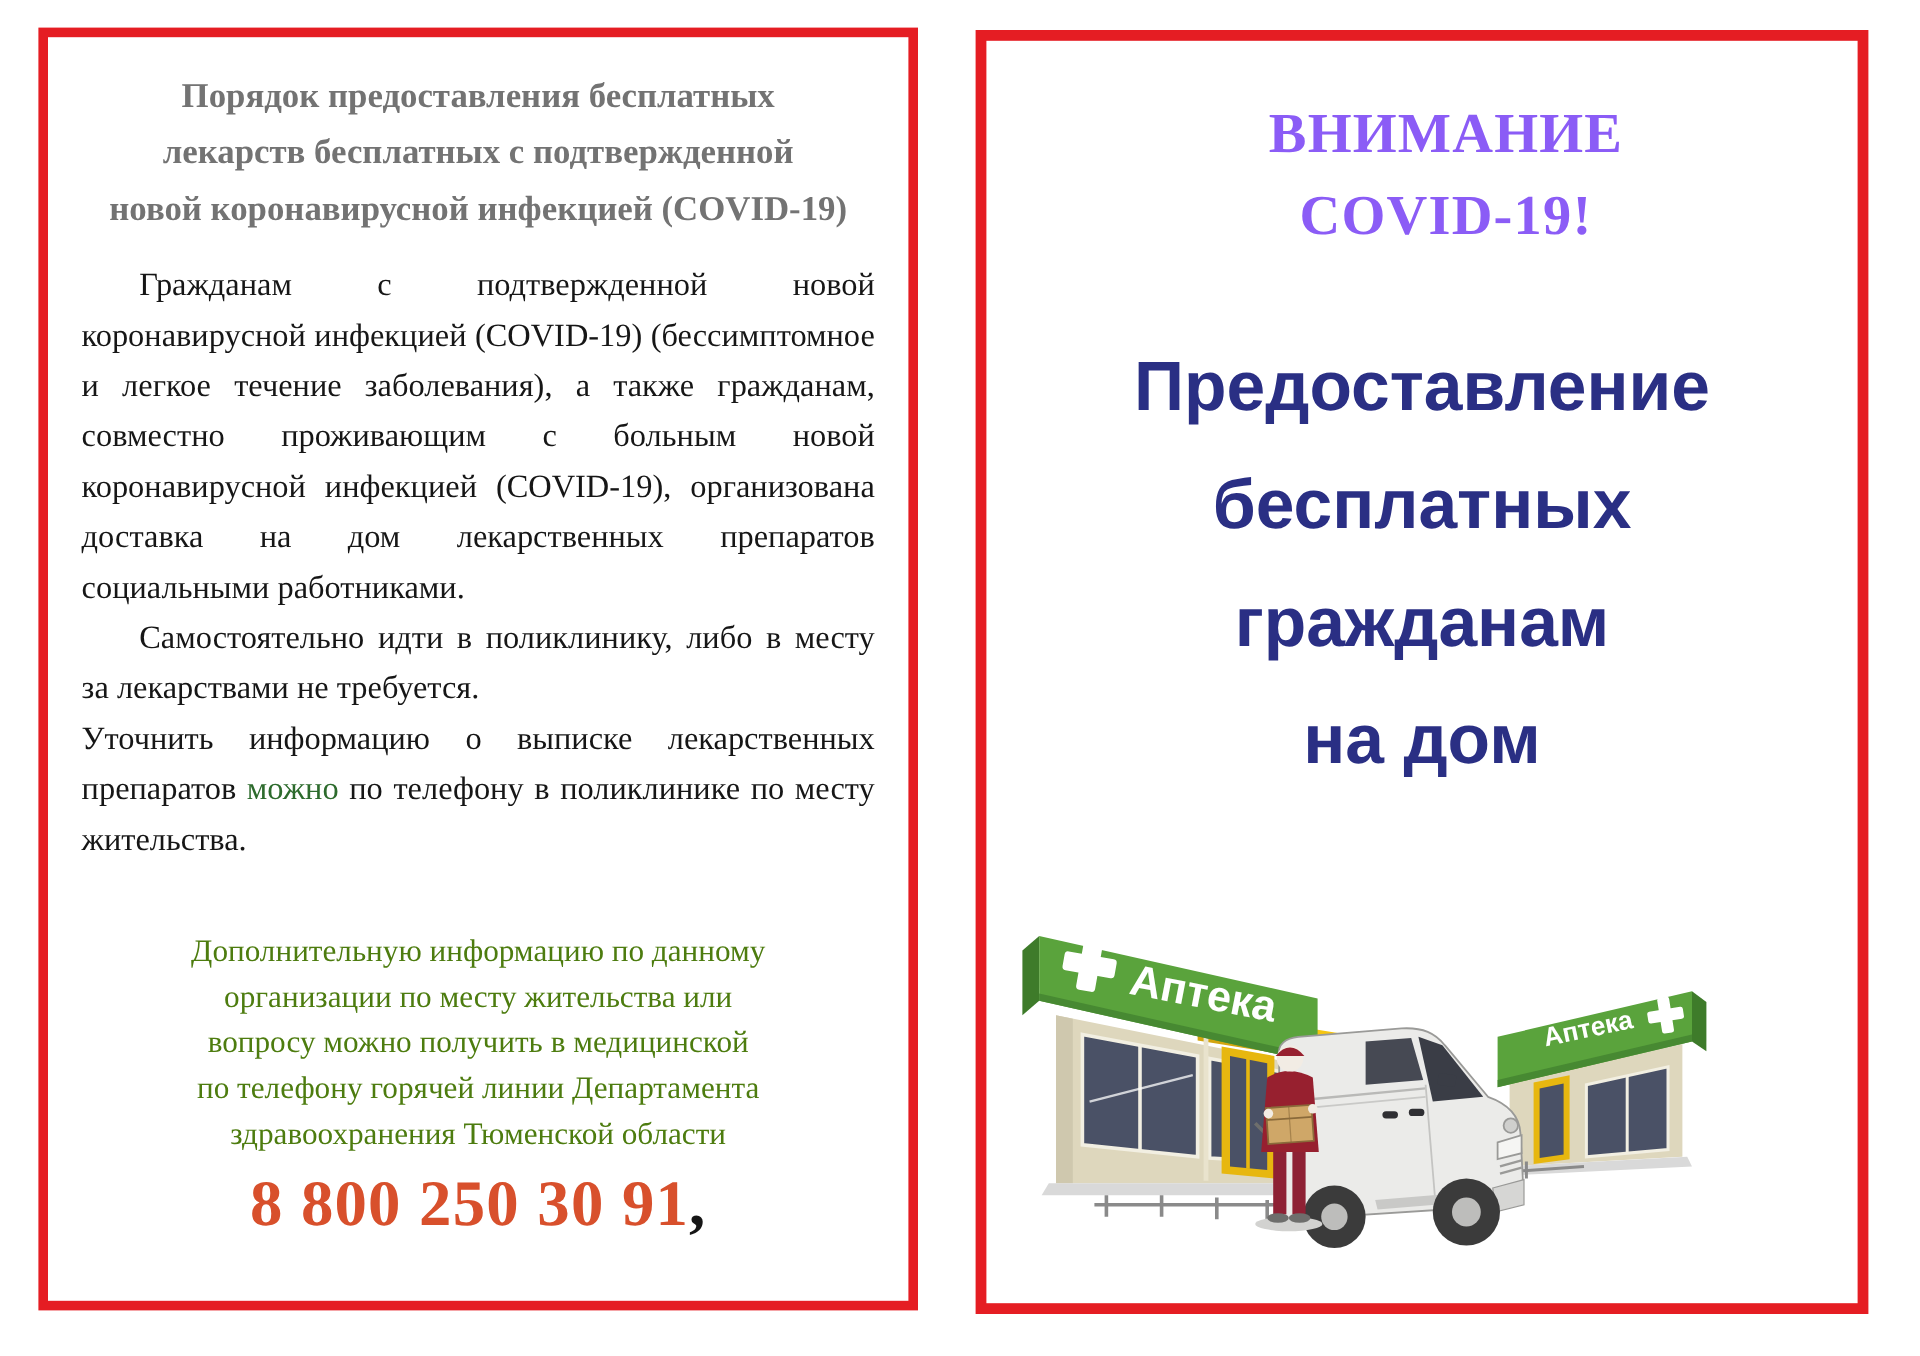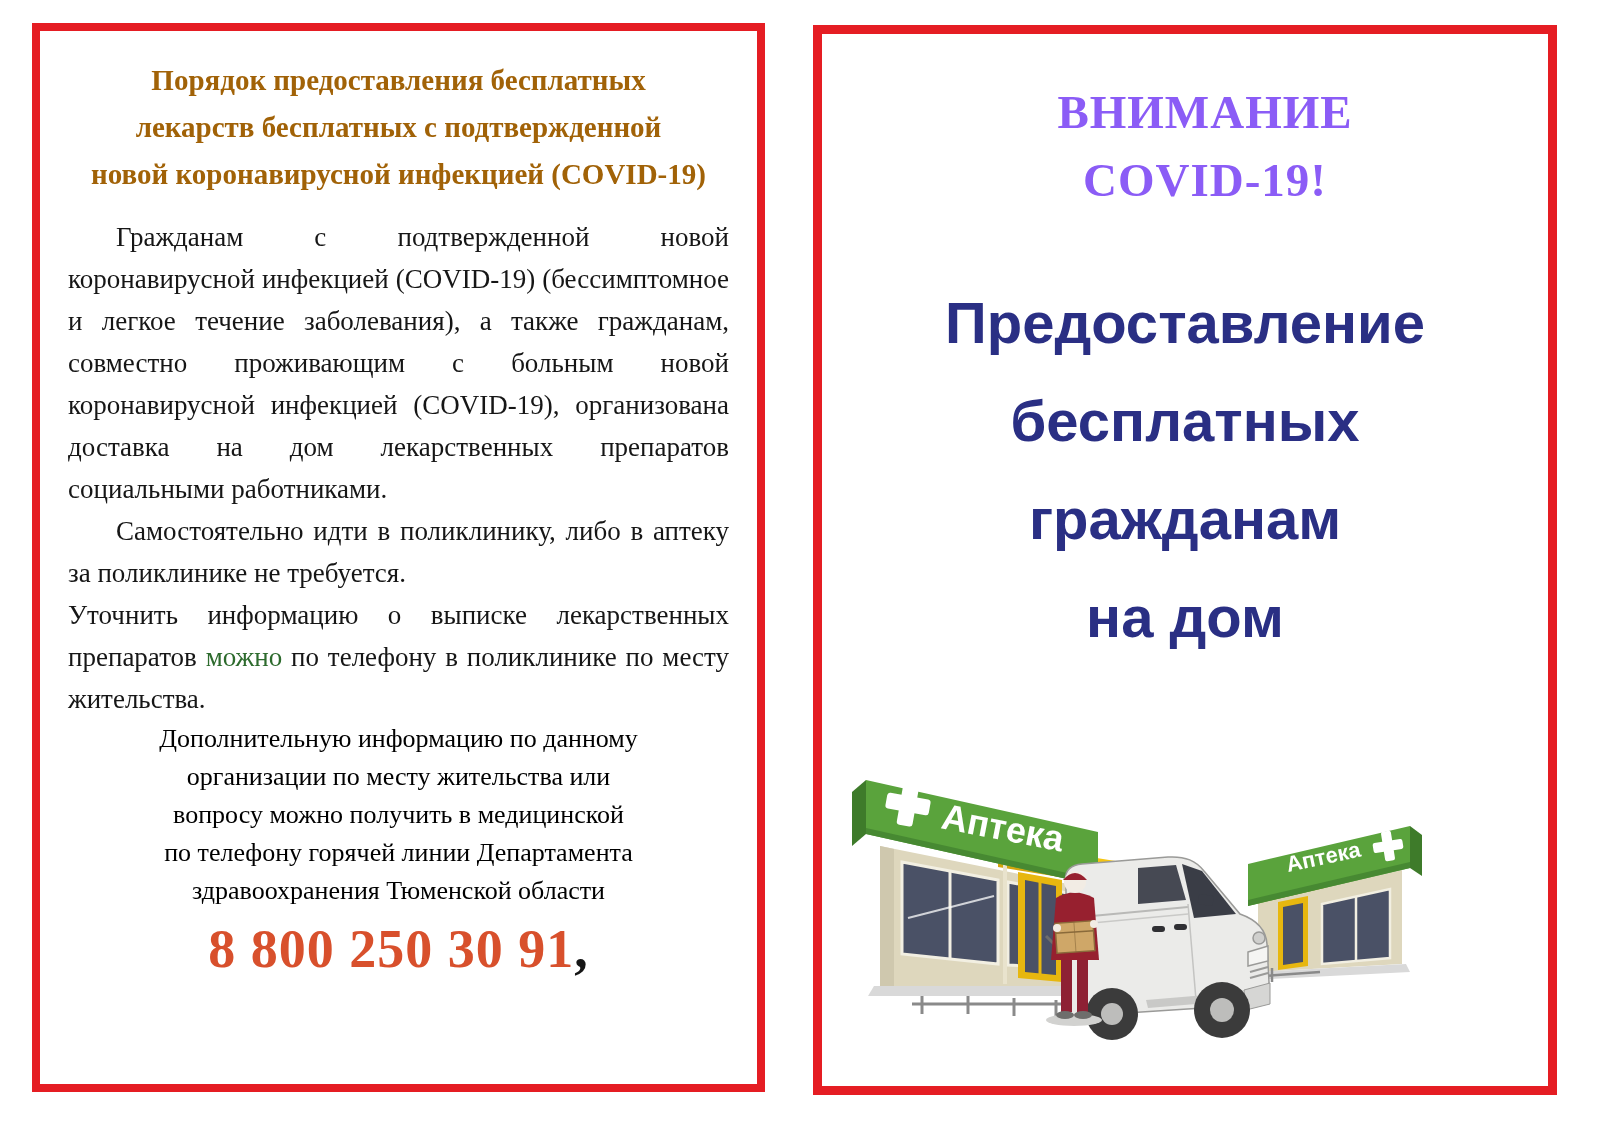--- a/index.html
+++ b/index.html
@@ -16,37 +16,38 @@
   .panel-left {
     position: absolute;
     left: 32px; top: 23px;
     width: 733px; height: 1069px;
     border: 8px solid #e51d23;
     background: #ffffff;
     padding: 26px 28px 0 28px;
   }
   .lp-title {
     text-align: center;
-    color: #a16207;
+    color: #737373;
     font-weight: bold;
     font-size: 29px;
     line-height: 47px;
     margin-bottom: 18px;
   }
   .lp-body {
     color: #161616;
     font-size: 27px;
     line-height: 42px;
     text-align: justify;
   }
   .lp-body p.indent { text-indent: 48px; }
   .lp-highlight { color: #2d6b2d; }
   .lp-info {
-    text-align: center;
-    color: #000000;
+    margin-top: 54px;
+    text-align: center;
+    color: #4d7c0f;
     font-size: 26px;
     line-height: 38px;
   }
   .lp-phone {
     margin-top: 8px;
     text-align: center;
     font-weight: bold;
     font-size: 54px;
     line-height: 62px;
     color: #d8502c;
@@ -99,21 +100,21 @@
 
   <section class="panel-left">
     <div class="lp-title">
       <div>Порядок предоставления бесплатных</div>
       <div>лекарств бесплатных с подтвержденной</div>
       <div>новой коронавирусной инфекцией (COVID-19)</div>
     </div>
 
     <div class="lp-body">
       <p class="indent">Гражданам с подтвержденной новой коронавирусной инфекцией (COVID-19) (бессимптомное и легкое течение заболевания), а также гражданам, совместно проживающим с больным новой коронавирусной инфекцией (COVID-19), организована доставка на дом лекарственных препаратов социальными работниками.</p>
-      <p class="indent">Самостоятельно идти в поликлинику, либо в аптеку за поликлинике не требуется.</p>
+      <p class="indent">Самостоятельно идти в поликлинику, либо в месту за лекарствами не требуется.</p>
       <p><span>Уточнить информацию о выписке лекарственных препаратов </span><span class="lp-highlight">можно</span><span> по телефону в поликлинике по месту жительства.</span></p>
     </div>
 
     <div class="lp-info">
       <div>Дополнительную информацию по данному</div>
       <div>организации по месту жительства или</div>
       <div>вопросу можно получить в медицинской</div>
       <div>по телефону горячей линии Департамента</div>
       <div>здравоохранения Тюменской области</div>
     </div>

